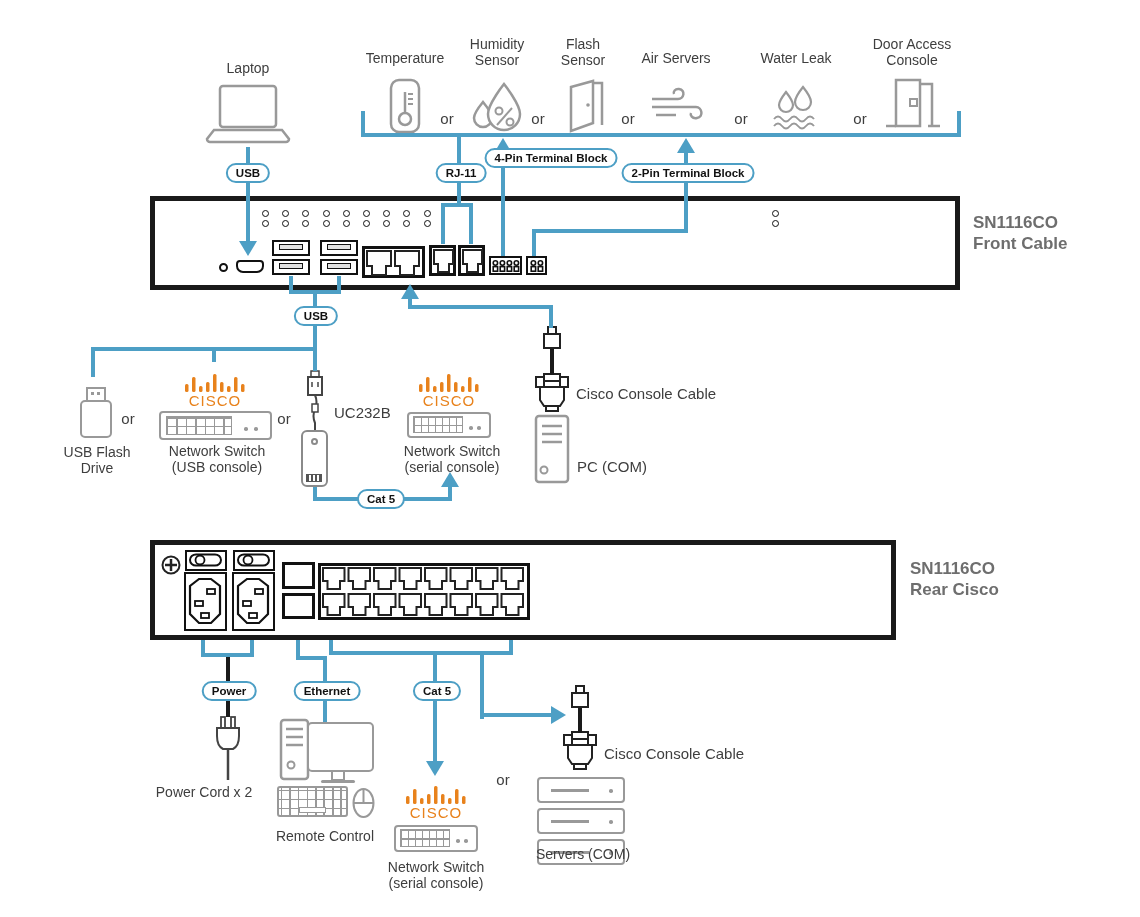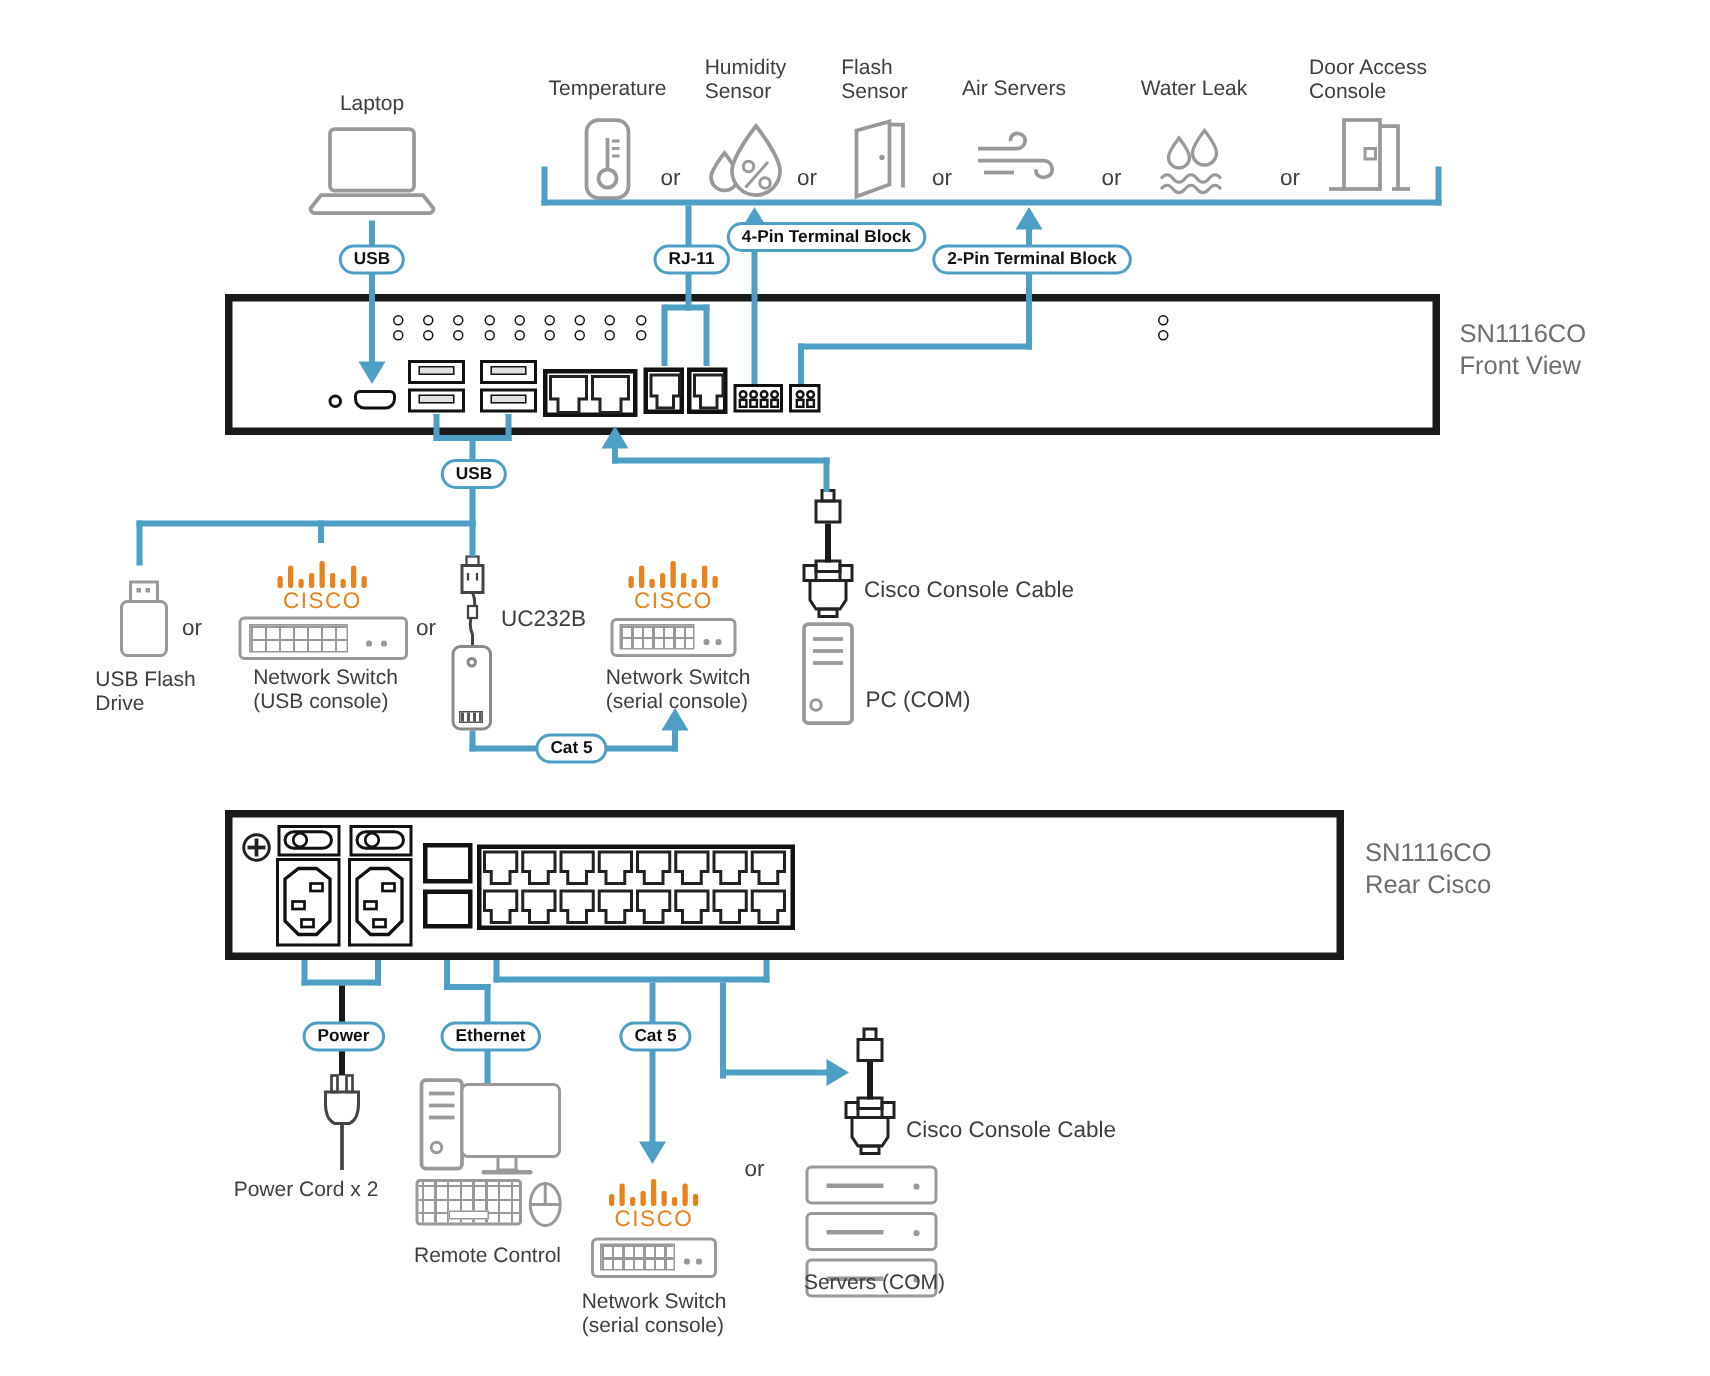--- a/index.html
+++ b/index.html
@@ -1,26 +1,26 @@
 <!DOCTYPE html>
 <html><head>
 <meta charset="utf-8">
 <style>
   html,body{margin:0;padding:0;background:#fff;}
   *{box-sizing:border-box;}
   #stage{position:relative;width:1140px;height:917px;background:#fff;overflow:hidden;
          font-family:"Liberation Sans", sans-serif;color:#3e3e3e;}
   .abs{position:absolute;}
   
-  .lbl{position:absolute;transform:translateX(-50%);font-size:14px;
+  .lbl{position:absolute;transform:translateX(-50%);text-align:center;font-size:14px;
        line-height:16px;color:#3e3e3e;white-space:nowrap;z-index:4;}
   .lbl span{display:block;}
   .lbl-left{position:absolute;font-size:15px;color:#3e3e3e;white-space:nowrap;z-index:4;}
   .or{position:absolute;transform:translateX(-50%);font-size:15px;color:#3e3e3e;z-index:4;}
-  .model{position:absolute;font-size:17px;line-height:21px;color:#6e6e6e;z-index:4;}
+  .model{position:absolute;font-size:17px;line-height:21px;color:#6e6e6e;z-index:4;font-weight:bold;}
   .model span{display:block;}
   .cisco-txt{position:absolute;transform:translateX(-50%);font-size:15px;letter-spacing:1px;
        color:#e8821c;z-index:4;}
   
   .pill{position:absolute;transform:translateX(-50%);background:#fff;border:2.5px solid #4d9fc5;
         border-radius:12px;padding:2px 8px;font-size:11.5px;font-weight:bold;color:#111;
         white-space:nowrap;z-index:6;}
   
   .bl{position:absolute;background:#4d9fc5;z-index:3;}
   .cable{position:absolute;background:#1a1a1a;z-index:3;}
@@ -155,21 +155,21 @@
     <rect x="14" y="2" width="56" height="41" rx="3" fill="none" stroke="#999" stroke-width="2.5"></rect>
     <path d="M8,46 h68 l7,9 a3,3 0 0 1 -3,3 h-76 a3,3 0 0 1 -3,-3 z" fill="none" stroke="#999" stroke-width="2.5"></path>
   </svg>
   <div class="bl" style="left:246px;top:147px;width:4px;height:95px"></div>
   <div class="arr-down" style="left:239px;top:241px"></div>
   <div class="pill" style="left:248px;top:163px">USB</div>
 
   <div class="device" style="left:150px;top:196px;width:810px;height:94px"></div>
   <div class="model" style="left:973px;top:212px">
     <span>SN1116CO</span>
-    <span>Front View</span>
+    <span>Front Cable</span>
     </div>
 
   <div class="ledrow" style="left:262px;top:210px">
     <i class="led"></i>
       <i class="led"></i>
       <i class="led"></i>
       <i class="led"></i>
       <i class="led"></i>
       <i class="led"></i>
       <i class="led"></i>

